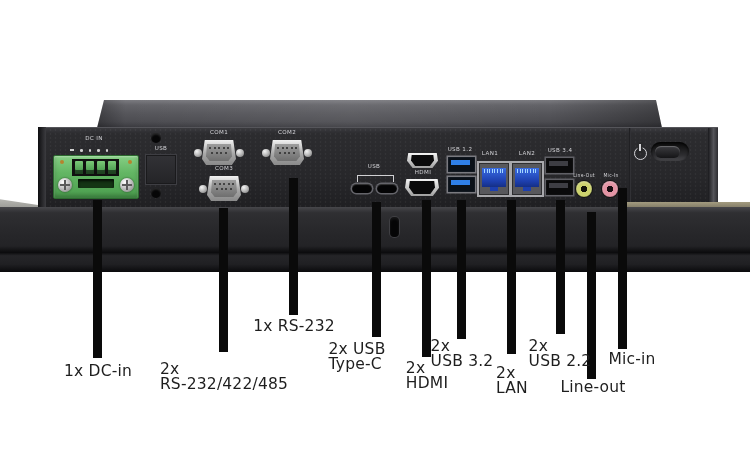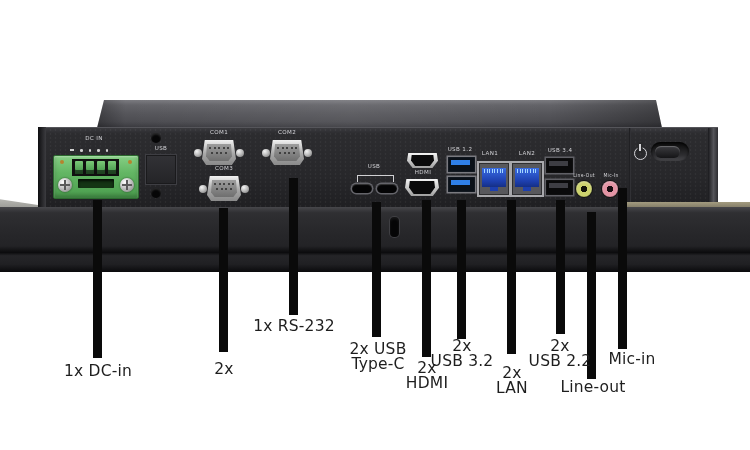--- a/index.html
+++ b/index.html
@@ -125,21 +125,21 @@
     background:#d6d6da; box-shadow:0 0 0 1.6px #28282a; }
   .pwr-btn { position:absolute; left:651px; top:142px; width:38px; height:19px; border-radius:9.5px;
     background:linear-gradient(180deg,#0a0a0a,#2e2e31 70%,#4a4a4e);
     box-shadow:inset 0 1px 3px rgba(0,0,0,.9); }
   .pwr-btn .knob { position:absolute; left:4px; top:3.5px; width:25px; height:12px; border-radius:6px;
     background:linear-gradient(180deg,#3c3c40,#151517);
     box-shadow:inset 0 1px 1px rgba(255,255,255,.25); }
 
   
   .cbar { position:absolute; width:9px; background:#0a0a0a; }
-  .clabel { position:absolute; transform:translateX(-50%); text-align:center; color:#1e1e1e;
+  .clabel { position:absolute; transform:translateX(-50%); color:#1e1e1e;
     font-size:15.5px; line-height:14.5px; letter-spacing:.2px; white-space:nowrap; font-weight:500; }
   .clabel div:empty { display:none; }
 </style>
 </head>
 <body>
 
 <div class="stage">
 
   <div class="top-bar"></div>
   <div class="left-wedge"></div>
@@ -309,26 +309,27 @@
   <div class="cbar" style="left:556px; top:200px; height:134px;"></div>
   <div class="cbar" style="left:587px; top:212px; height:167px;"></div>
   <div class="cbar" style="left:618px; top:188px; height:161px;"></div>
 
   <div class="clabel" style="left:98px;  top:364px;">
     <div>1x DC-in</div>
 
   </div>
   <div class="clabel" style="left:224px; top:362px;">
     <div>2x</div>
+    <div>RS-232/422/485</div>
   </div>
   <div class="clabel" style="left:294px; top:319px;">
     <div>1x RS-232</div>
 
   </div>
-  <div class="clabel" style="left:378px; top:342px;">
+  <div class="clabel" style="left:357px; top:342px;">
     <div>2x USB</div>
     <div>Type-C</div>
   </div>
   <div class="clabel" style="left:427px; top:361px;">
     <div>2x</div>
     <div>HDMI</div>
   </div>
   <div class="clabel" style="left:462px; top:339px;">
     <div>2x</div>
     <div>USB 3.2</div>

